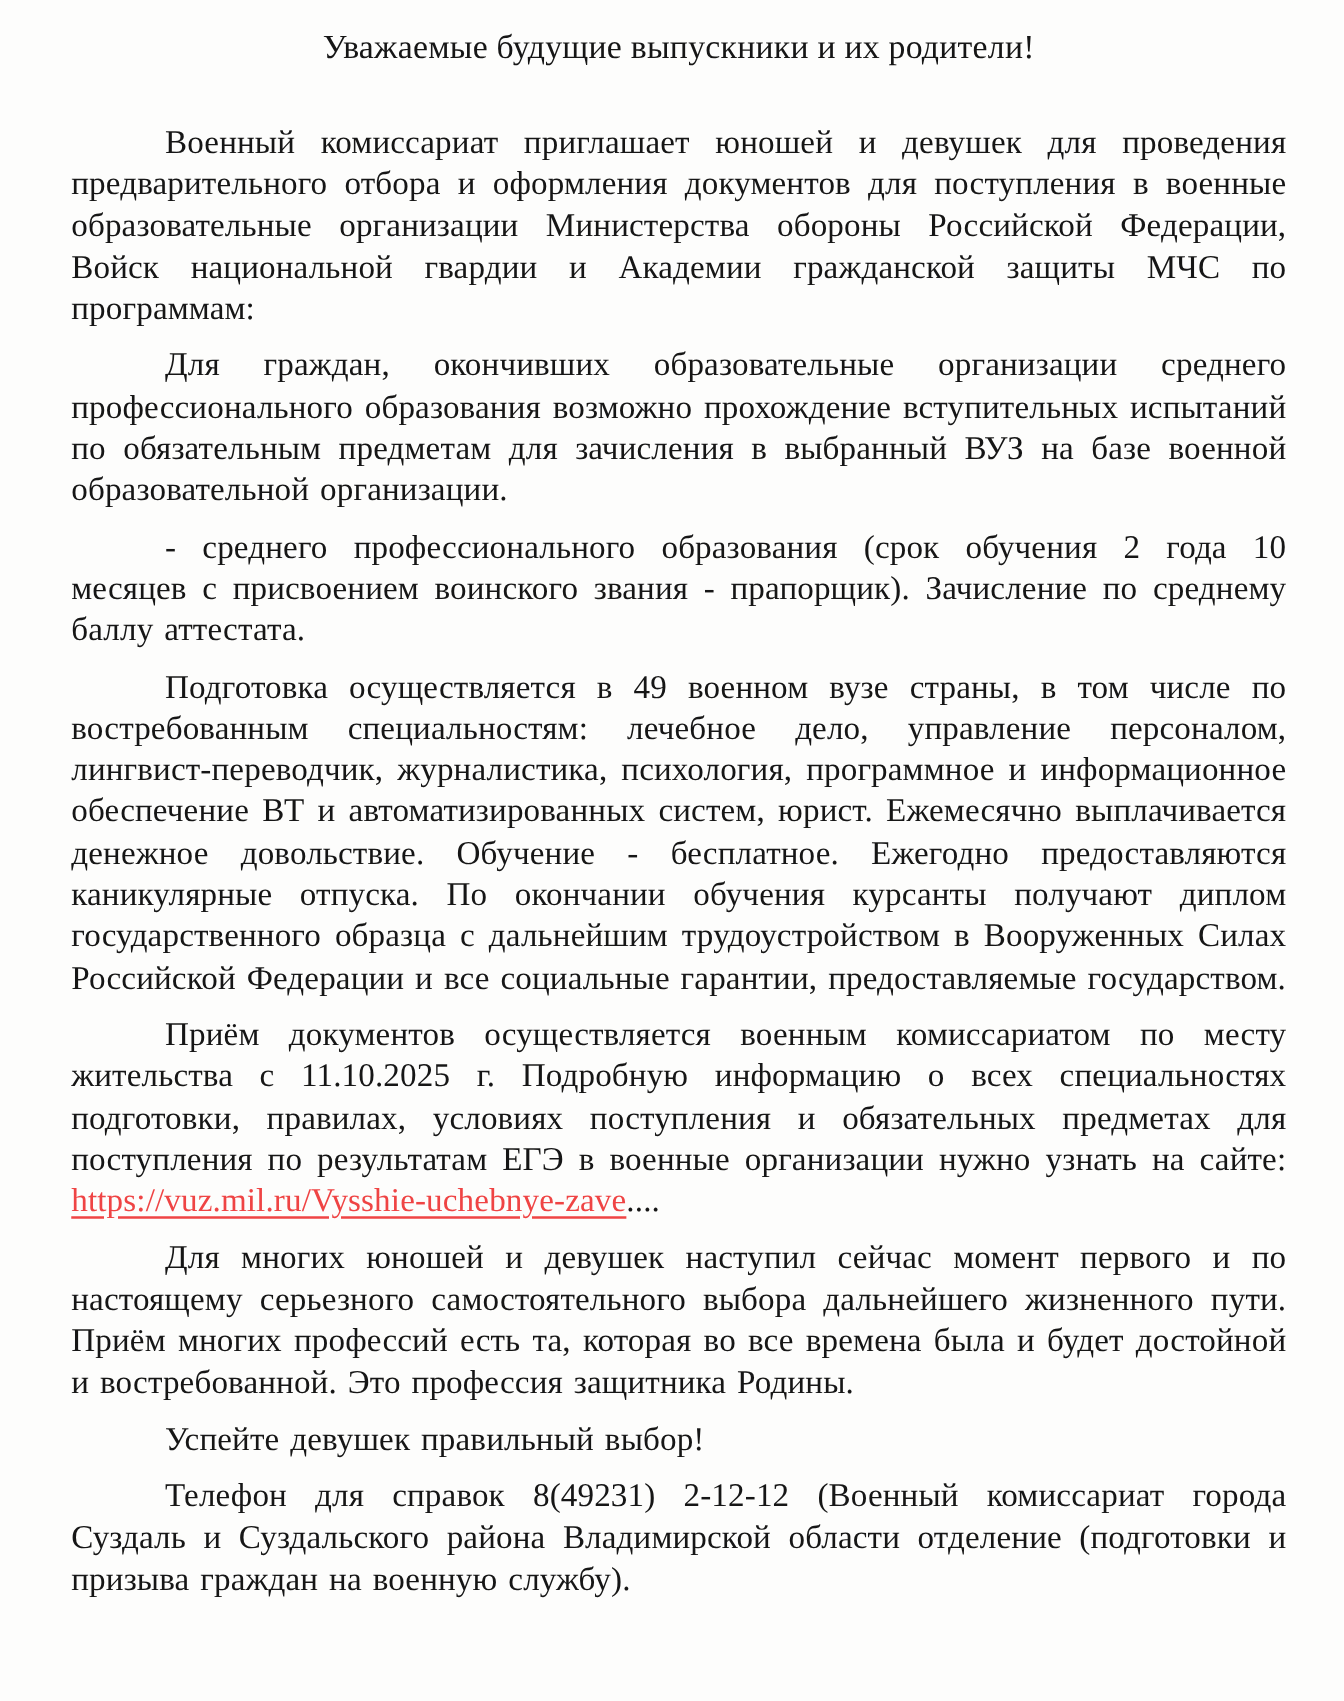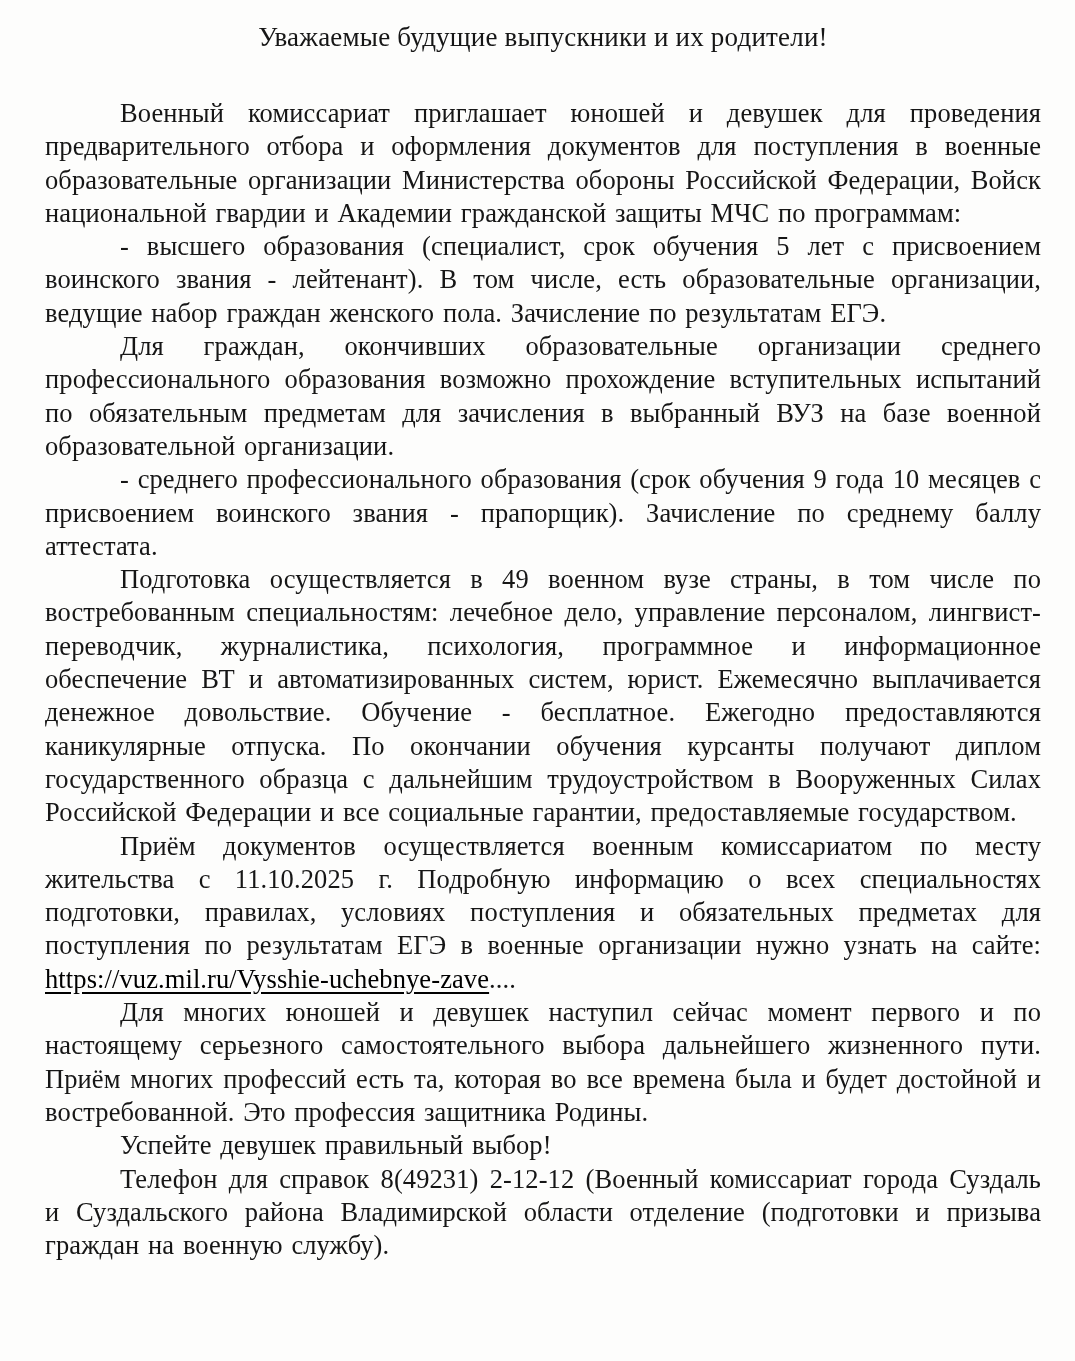--- a/index.html
+++ b/index.html
@@ -22,44 +22,43 @@
     background: #fdfdfc;
   }
   .title {
     font-size: 27px;
     font-weight: normal;
     text-align: center;
     margin: 6px 0 44px 0;
     letter-spacing: 0.2px;
   }
   .body-text p {
-    margin: 0;
+    margin: 12px;
     font-size: 26.5px;
     line-height: 33.3px;
     text-align: justify;
     text-indent: 75px;
     letter-spacing: 0.1px;
     word-spacing: 2px;
   }
   .doc-link {
-    color: #000000;
+    color: #ef4444;
     text-decoration: underline;
     text-underline-offset: 4px;
   }
 </style>
 </head>
 <body>
 
 <div class="page">
   <h1 class="title">Уважаемые будущие выпускники и их родители!</h1>
 
   <div class="body-text">
     <p>Военный комиссариат приглашает юношей и девушек для проведения предварительного отбора и оформления документов для поступления в военные образовательные организации Министерства обороны Российской Федерации, Войск национальной гвардии и Академии гражданской защиты МЧС по программам:</p>
-    <p>- высшего образования (специалист, срок обучения 5 лет с присвоением воинского звания - лейтенант). В том числе, есть образовательные организации, ведущие набор граждан женского пола. Зачисление по результатам ЕГЭ.</p>
     <p>Для граждан, окончивших образовательные организации среднего профессионального образования возможно прохождение вступительных испытаний по обязательным предметам для зачисления в выбранный ВУЗ на базе военной образовательной организации.</p>
-    <p>- среднего профессионального образования (срок обучения 9 года 10 месяцев с присвоением воинского звания - прапорщик). Зачисление по среднему баллу аттестата.</p>
+    <p>- среднего профессионального образования (срок обучения 2 года 10 месяцев с присвоением воинского звания - прапорщик). Зачисление по среднему баллу аттестата.</p>
     <p>Подготовка осуществляется в 49 военном вузе страны, в том числе по востребованным специальностям: лечебное дело, управление персоналом, лингвист-переводчик, журналистика, психология, программное и информационное обеспечение ВТ и автоматизированных систем, юрист. Ежемесячно выплачивается денежное довольствие. Обучение - бесплатное. Ежегодно предоставляются каникулярные отпуска. По окончании обучения курсанты получают диплом государственного образца с дальнейшим трудоустройством в Вооруженных Силах Российской Федерации и все социальные гарантии, предоставляемые государством.</p>
     <p><span>Приём документов осуществляется военным комиссариатом по месту жительства с 11.10.2025 г. Подробную информацию о всех специальностях подготовки, правилах, условиях поступления и обязательных предметах для поступления по результатам ЕГЭ в военные организации нужно узнать на сайте: </span><a href="#" class="doc-link">https://vuz.mil.ru/Vysshie-uchebnye-zave</a><span>....</span></p>
     <p>Для многих юношей и девушек наступил сейчас момент первого и по настоящему серьезного самостоятельного выбора дальнейшего жизненного пути. Приём многих профессий есть та, которая во все времена была и будет достойной и востребованной. Это профессия защитника Родины.</p>
     <p>Успейте девушек правильный выбор!</p>
     <p>Телефон для справок 8(49231) 2-12-12 (Военный комиссариат города Суздаль и Суздальского района Владимирской области отделение (подготовки и призыва граждан на военную службу).</p>
   </div>
 </div>
 
 </body></html>

